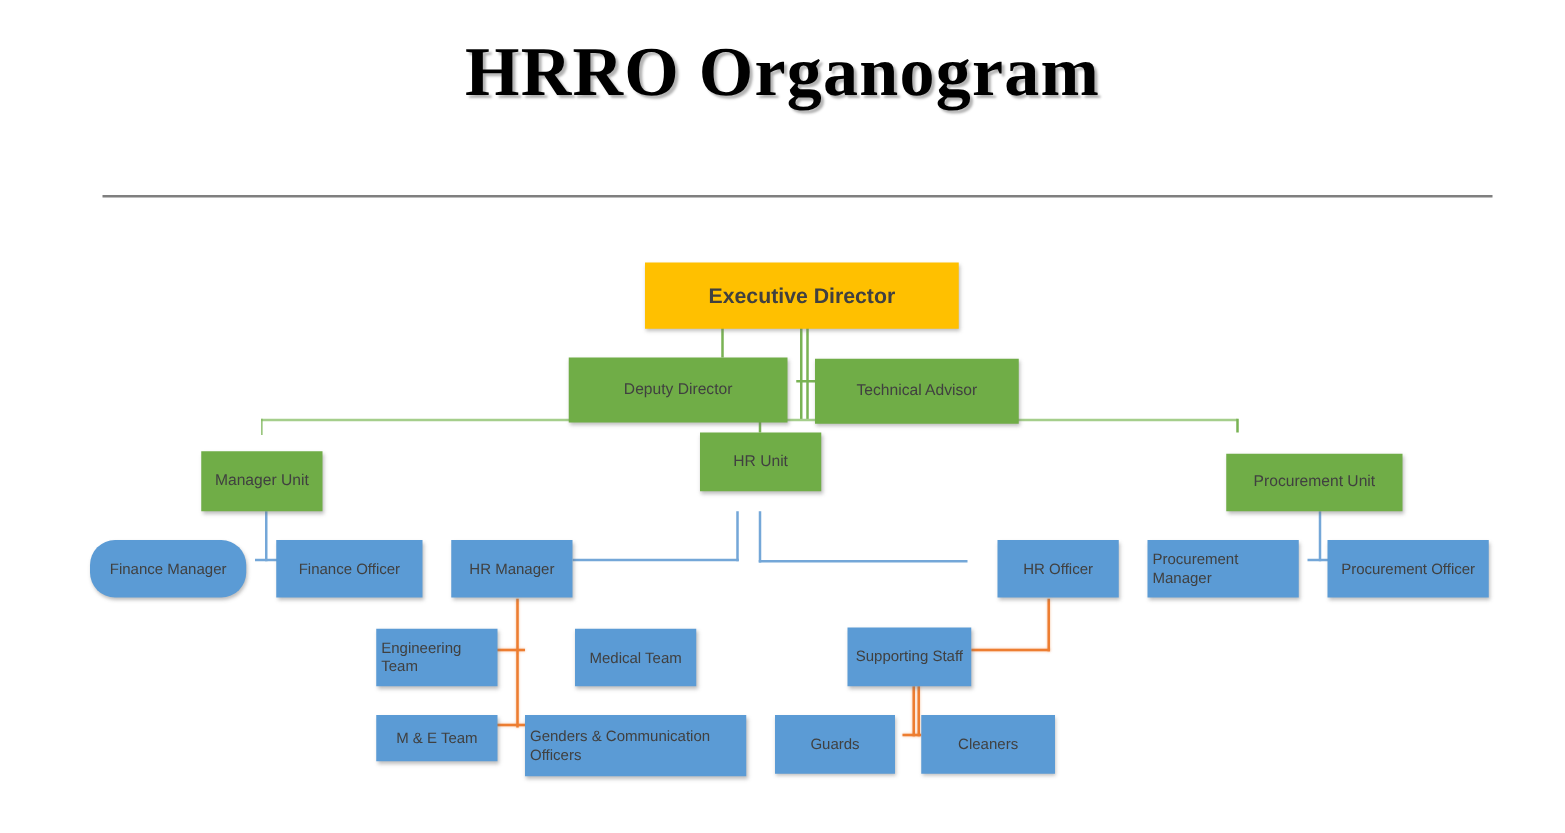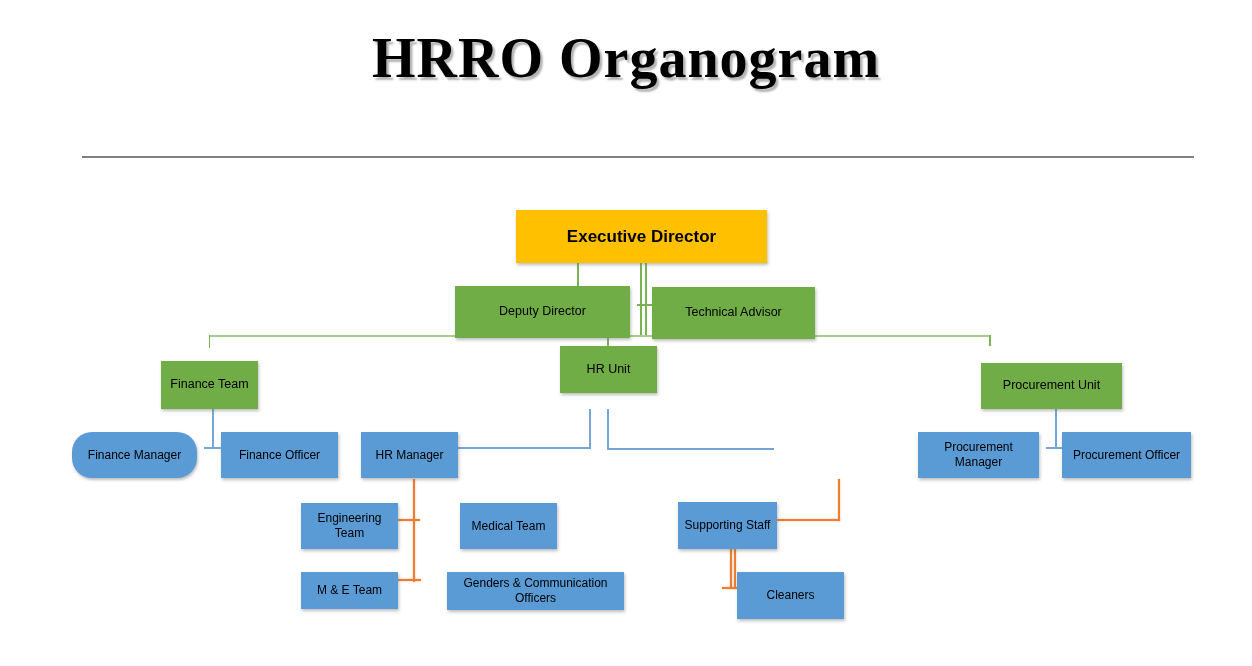--- a/index.html
+++ b/index.html
@@ -9,21 +9,21 @@
   }
   .title{
     position:absolute;left:0;top:26px;width:1252px;text-align:center;
     font-family:"Liberation Serif", serif;font-weight:700;font-size:56px;
     color:#000;letter-spacing:1px;
     text-shadow:2.5px 2.5px 2px rgba(0,0,0,0.30);
   }
   .divider{position:absolute;left:82px;top:156px;width:1112px;height:2px;background:#7f7f7f;}
   .node{
     position:absolute;display:flex;align-items:center;justify-content:center;
-    color:#000000;text-align:center;z-index:3;
+    color:#404040;z-index:3;
     box-shadow:1px 2px 3px rgba(110,110,110,0.45);
     box-sizing:border-box;padding:2px 4px;line-height:1.25;
   }
   .gold{background:#FFC000;font-weight:700;font-size:17px;}
   .green{background:#70AD47;font-size:12.5px;}
   .blue{background:#5B9BD5;font-size:12px;}
   .line{position:absolute;z-index:1;}
   .gline{background:#79B354;}
   .gline-light{background:#A5CE8C;}
   .bline{background:#74A7D8;}
@@ -70,21 +70,21 @@
 
   <div class="node green" style="left:652px;top:287px;width:163px;height:52px;">
       <span>Technical Advisor</span>
     </div>
 
   <div class="node green" style="left:455px;top:286px;width:175px;height:52px;">
       <span>Deputy Director</span>
     </div>
 
   <div class="node green" style="left:161px;top:361px;width:97px;height:48px;">
-      <span>Finance Team</span>
+      <span>Manager Unit</span>
     </div>
 
   <div class="node green" style="left:560px;top:346px;width:97px;height:47px;">
       <span>HR Unit</span>
     </div>
 
   <div class="node green" style="left:981px;top:363px;width:141px;height:46px;">
       <span>Procurement Unit</span>
     </div>
 
@@ -93,20 +93,23 @@
     </div>
 
   <div class="node blue" style="left:221px;top:432px;width:117px;height:46px;">
       <span>Finance Officer</span>
     </div>
 
   <div class="node blue" style="left:361px;top:432px;width:97px;height:46px;">
       <span>HR Manager</span>
     </div>
 
+  <div class="node blue" style="left:798px;top:432px;width:97px;height:46px;">
+      <span>HR Officer</span>
+    </div>
 
   <div class="node blue" style="left:918px;top:432px;width:121px;height:46px;">
       <span>Procurement Manager</span>
     </div>
 
   <div class="node blue" style="left:1062px;top:432px;width:129px;height:46px;">
       <span>Procurement Officer</span>
     </div>
 
   <div class="node blue" style="left:301px;top:503px;width:97px;height:46px;">
@@ -118,22 +121,25 @@
     </div>
 
   <div class="node blue" style="left:678px;top:502px;width:99px;height:47px;">
       <span>Supporting Staff</span>
     </div>
 
   <div class="node blue" style="left:301px;top:572px;width:97px;height:37px;">
       <span>M &amp; E Team</span>
     </div>
 
-  <div class="node blue" style="left:420px;top:572px;width:177px;height:38px;margin-left:27px;">
+  <div class="node blue" style="left:420px;top:572px;width:177px;height:49px;">
       <span>Genders &amp; Communication Officers</span>
     </div>
 
+  <div class="node blue" style="left:620px;top:572px;width:96px;height:47px;">
+      <span>Guards</span>
+    </div>
 
   <div class="node blue" style="left:737px;top:572px;width:107px;height:47px;">
       <span>Cleaners</span>
     </div>
 
 </div>
 
 </body></html>

